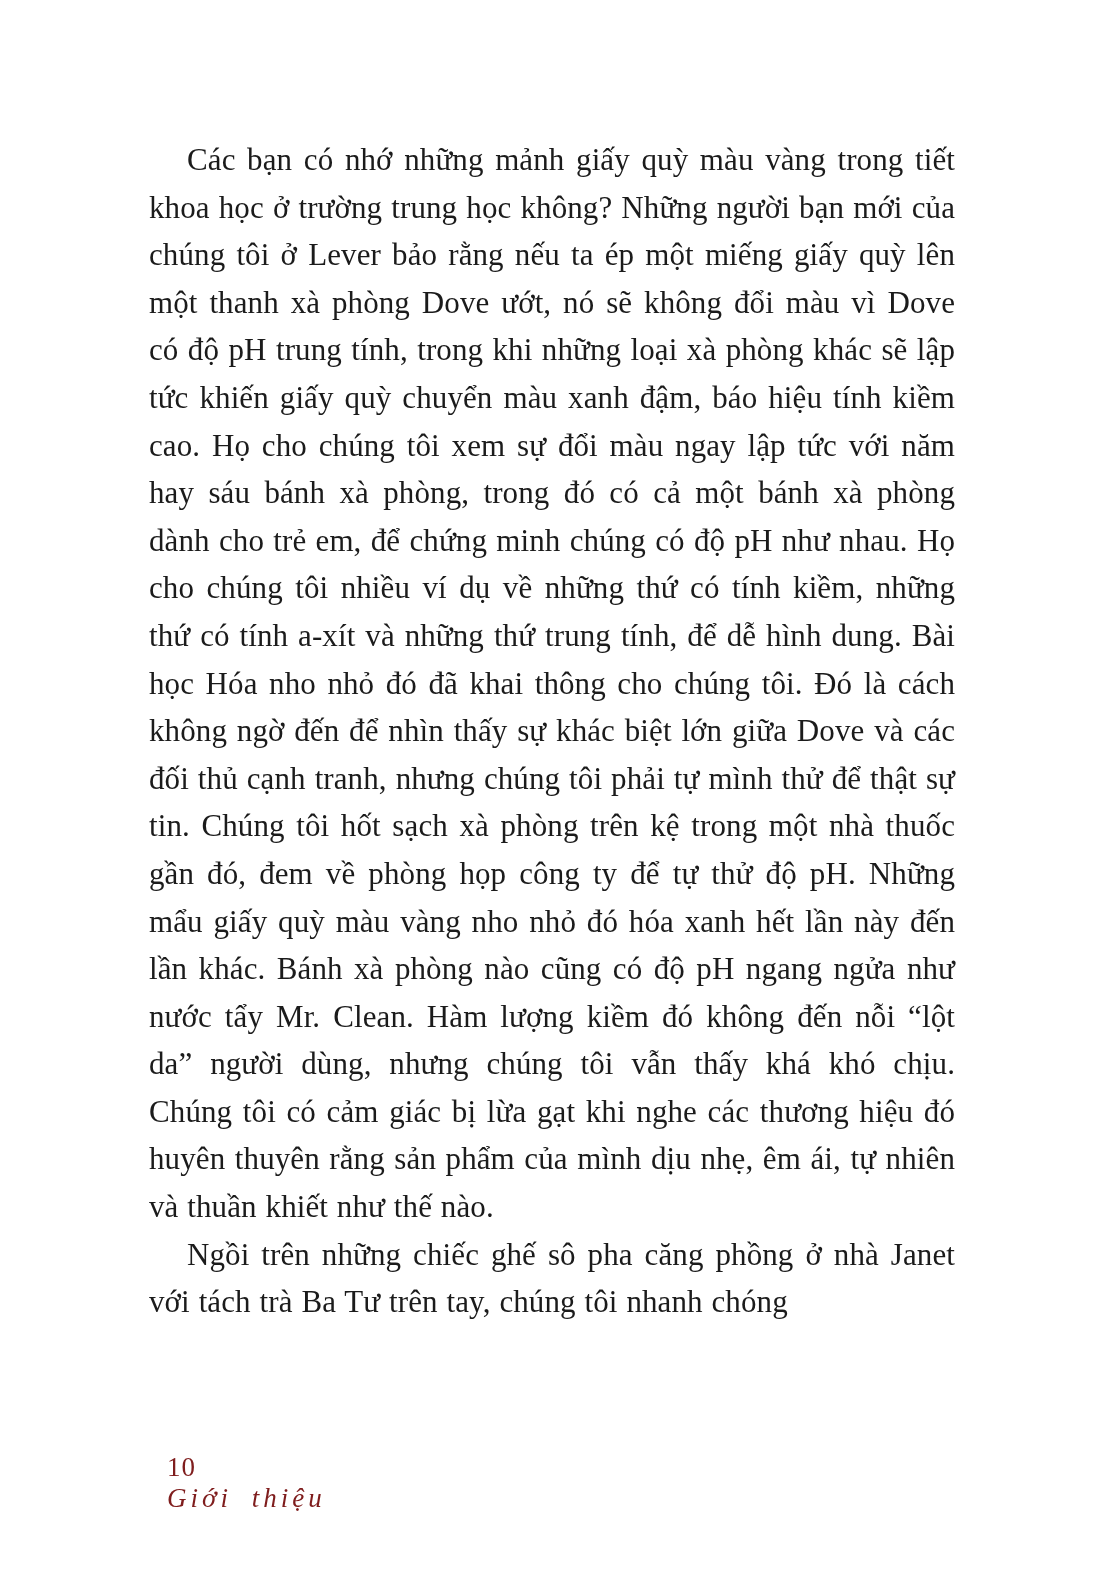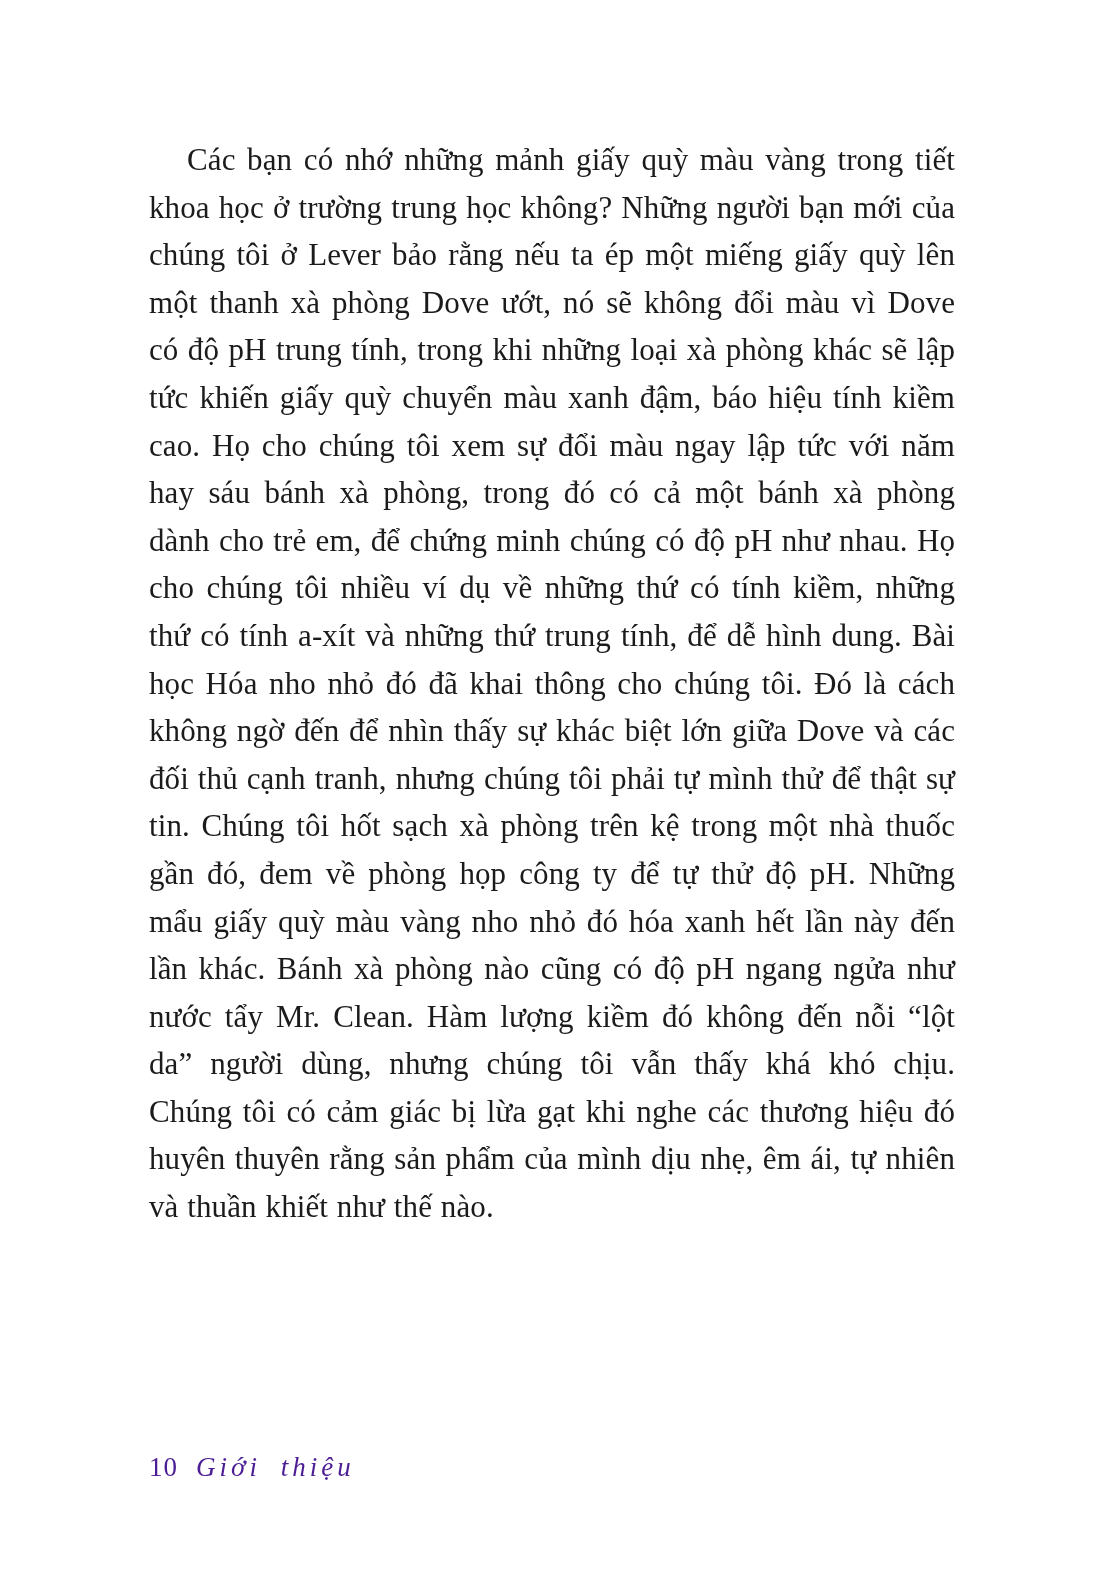--- a/index.html
+++ b/index.html
@@ -36,40 +36,42 @@
     word-spacing: 1px;
     color: #1b1b1b;
   }
   .footer {
     position: absolute;
     left: 149px;
     top: 1452px;
     display: flex;
     align-items: baseline;
     font-size: 27px;
-    color: #4c1d95;
+    color: #7f1d1d;
+    flex-direction: column;
   }
   .footer .page-number {
     font-style: normal;
     letter-spacing: 1px;
   }
   .footer .section-title {
     font-style: italic;
     margin-left: 18px;
     letter-spacing: 4px;
     word-spacing: 9px;
   }
 </style>
 </head>
 <body>
 
 <div class="page">
 
   <div class="text-block">
     <p>Các bạn có nhớ những mảnh giấy quỳ màu vàng trong tiết khoa học ở trường trung học không? Những người bạn mới của chúng tôi ở Lever bảo rằng nếu ta ép một miếng giấy quỳ lên một thanh xà phòng Dove ướt, nó sẽ không đổi màu vì Dove có độ pH trung tính, trong khi những loại xà phòng khác sẽ lập tức khiến giấy quỳ chuyển màu xanh đậm, báo hiệu tính kiềm cao. Họ cho chúng tôi xem sự đổi màu ngay lập tức với năm hay sáu bánh xà phòng, trong đó có cả một bánh xà phòng dành cho trẻ em, để chứng minh chúng có độ pH như nhau. Họ cho chúng tôi nhiều ví dụ về những thứ có tính kiềm, những thứ có tính a-xít và những thứ trung tính, để dễ hình dung. Bài học Hóa nho nhỏ đó đã khai thông cho chúng tôi. Đó là cách không ngờ đến để nhìn thấy sự khác biệt lớn giữa Dove và các đối thủ cạnh tranh, nhưng chúng tôi phải tự mình thử để thật sự tin. Chúng tôi hốt sạch xà phòng trên kệ trong một nhà thuốc gần đó, đem về phòng họp công ty để tự thử độ pH. Những mẩu giấy quỳ màu vàng nho nhỏ đó hóa xanh hết lần này đến lần khác. Bánh xà phòng nào cũng có độ pH ngang ngửa như nước tẩy Mr. Clean. Hàm lượng kiềm đó không đến nỗi “lột da” người dùng, nhưng chúng tôi vẫn thấy khá khó chịu. Chúng tôi có cảm giác bị lừa gạt khi nghe các thương hiệu đó huyên thuyên rằng sản phẩm của mình dịu nhẹ, êm ái, tự nhiên và thuần khiết như thế nào.</p>
+    <p>Ngồi trên những chiếc ghế sô pha căng phồng ở nhà Janet với tách trà Ba Tư trên tay, chúng tôi nhanh chóng</p>
   </div>
 
   <div class="footer">
     <span class="page-number">10</span>
     <span class="section-title">Giới thiệu</span>
   </div>
 
 </div>
 
 </body></html>

